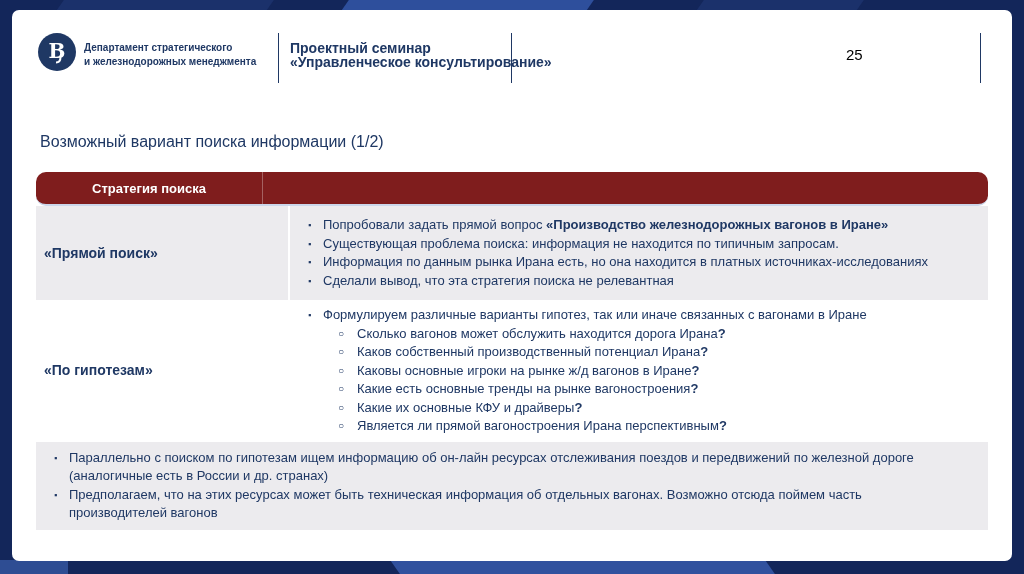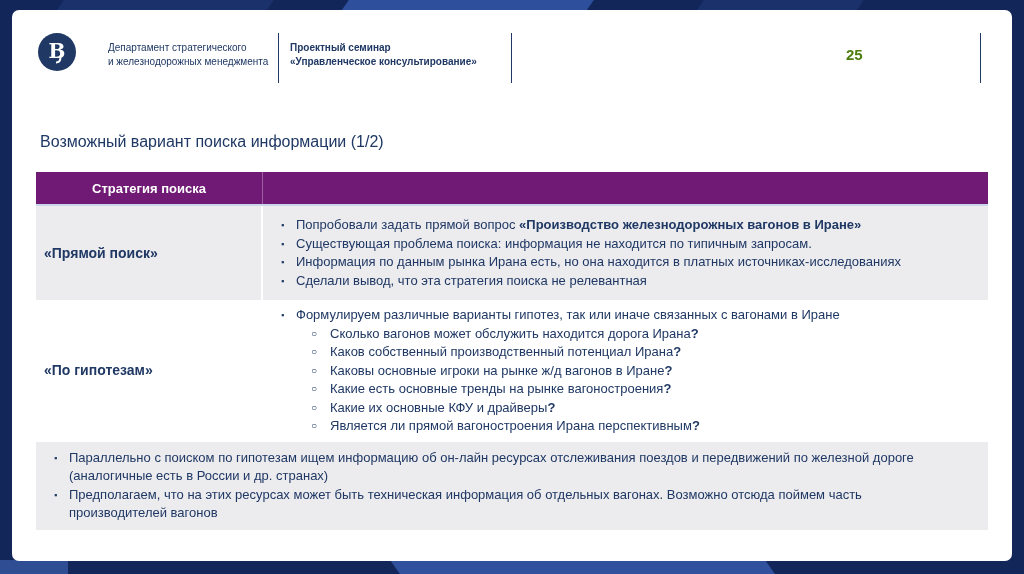--- a/index.html
+++ b/index.html
@@ -12,46 +12,46 @@
   .shape-top-c{left:700px;top:0;width:160px;height:11px;background:#1B316B;transform:skewX(-35deg);}
   .shape-bottom-left{left:0;bottom:0;width:68px;height:14px;background:#2E4D93;}
   .shape-bottom-mid{left:395px;bottom:0;width:375px;height:14px;background:#31519E;transform:skewX(35deg);}
 
   .card{position:absolute;left:12px;top:10px;width:1000px;height:551px;background:#ffffff;
         border-radius:7px;}
   .abs{position:absolute;}
 
   
   .logo{left:26px;top:23px;width:38px;height:38px;}
-  .dept{left:96px;top:31px;font-size:10px;font-weight:normal;color:#1F3864;line-height:14px;}
-  .seminar{left:278px;top:31px;font-size:10px;font-weight:bold;color:#1F3864;line-height:14px;}
+  .dept{left:72px;top:31px;font-size:10px;font-weight:bold;color:#1F3864;line-height:14px;}
+  .seminar{left:278px;top:31px;font-size:14px;font-weight:bold;color:#1F3864;line-height:14px;}
   .vline{top:23px;width:1px;height:50px;background:#1F3864;}
   .vline1{left:266px;}
   .vline2{left:499px;}
   .vline3{left:968px;}
-  .pagenum{left:834px;top:36px;font-size:15px;font-weight:bold;color:#4d7c0f;text-align:right;}
+  .pagenum{left:834px;top:36px;font-size:15px;font-weight:normal;color:#000000;text-align:right;}
 
   
   .title{left:28px;top:100px;font-size:16.5px;font-weight:bold;color:#1F3864;}
   .subtitle{left:28px;top:123px;font-size:16px;color:#1F3864;}
 
   
   .table{position:absolute;left:24px;top:162px;width:952px;}
-  .t-head{display:flex;height:32px;background:#701a75;color:#fff;font-size:13px;font-weight:bold;
-          border-bottom:2px solid #CBD6EA;}
+  .t-head{display:flex;height:32px;background:#7f1d1d;color:#fff;font-size:13px;font-weight:bold;
+          border-bottom:2px solid #CBD6EA;border-radius:10px;}
   .t-head .h1{width:227px;flex:none;display:flex;align-items:center;justify-content:center;
               border-right:1px solid rgba(255,255,255,.3);box-sizing:border-box;}
   .t-head .h2{flex:1;display:flex;align-items:center;justify-content:center;}
   .t-body .t-row{display:flex;}
   .t-body .t-row + .t-row{border-top:2px solid #fff;}
   .t-row.shaded{background:#ECEBEE;}
   .t-body .t-row:nth-child(1){min-height:94px;}
   .t-body .t-row:nth-child(2){min-height:134px;}
   .t-body .t-row:nth-child(3){min-height:88px;}
-  .strategy{width:227px;flex:none;display:flex;align-items:center;
+  .strategy{width:254px;flex:none;display:flex;align-items:center;
             padding:6px 14px 6px 8px;box-sizing:border-box;border-right:2px solid #fff;}
   .strategy-text{font-size:14px;font-weight:bold;color:#1F3864;line-height:19px;}
   .steps{flex:1;display:flex;flex-direction:column;justify-content:center;
          padding:4px 10px 4px 0;box-sizing:border-box;}
   .step{display:flex;align-items:flex-start;font-size:13px;color:#1F3864;line-height:18.5px;}
   .marker{flex:none;width:15px;margin-left:18px;font-size:9px;line-height:18.5px;color:#1F3864;}
   .lvl2 .marker{margin-left:48px;width:19px;font-size:10px;}
   .step-text{flex:1;padding-right:18px;}
   .bold{font-weight:bold;}
 </style>

